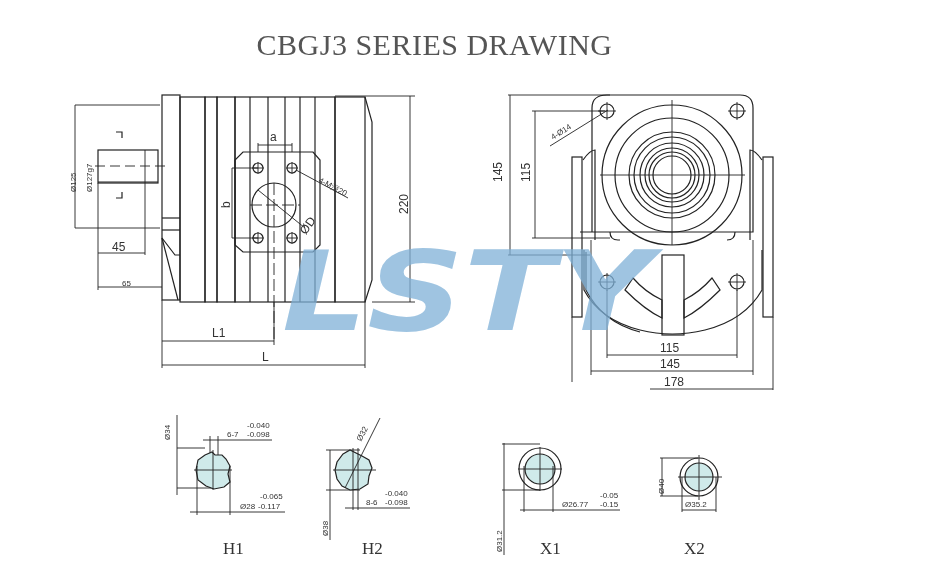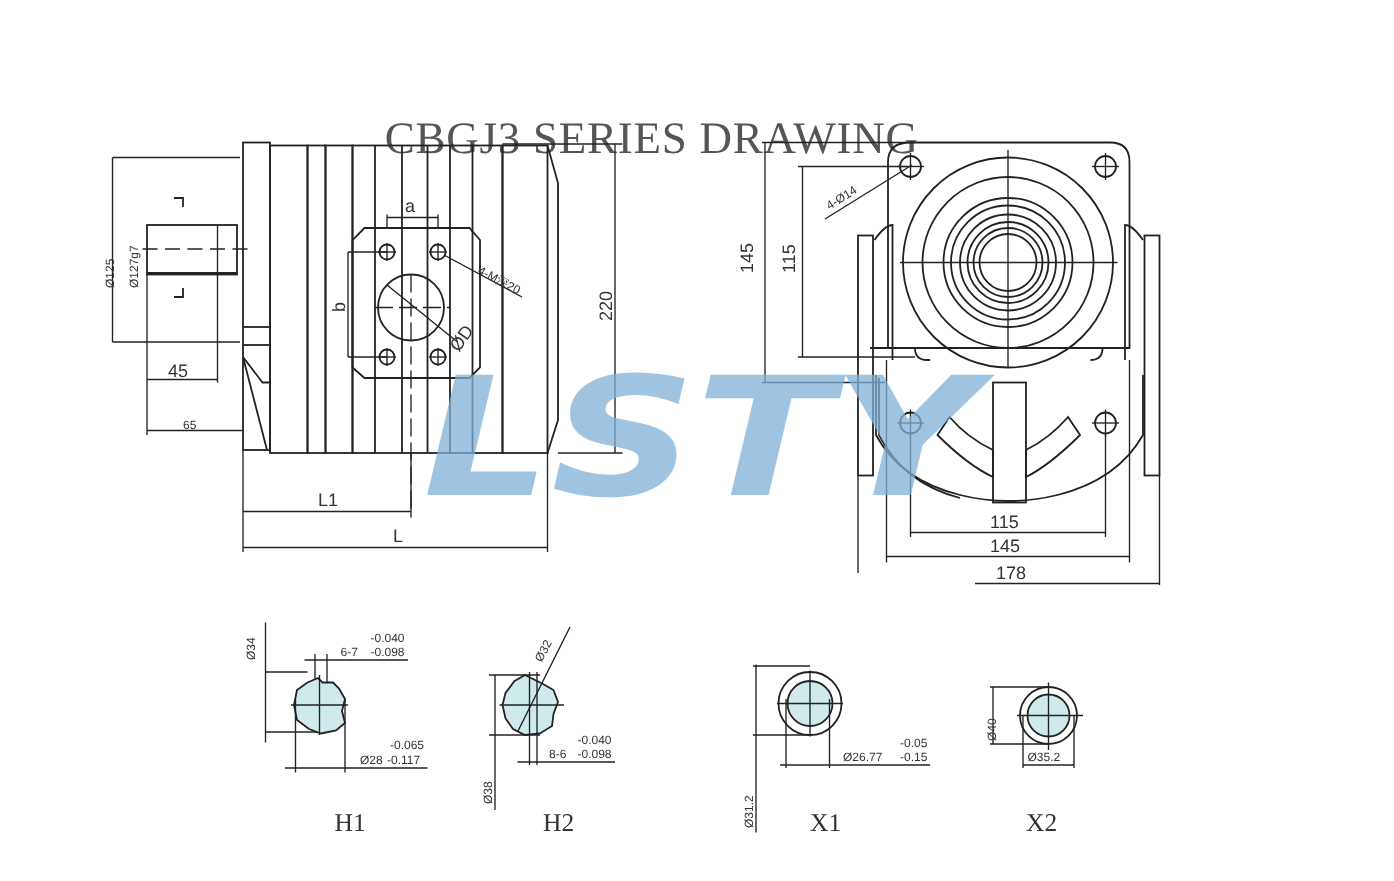--- a/index.html
+++ b/index.html
@@ -1,17 +1,17 @@
 <!DOCTYPE html>
 <html><head>
 <meta charset="utf-8">
 <style>
   html, body { margin:0; padding:0; background:#ffffff; }
   body { width:929px; height:587px; position:relative; overflow:hidden; font-family:"Liberation Serif", serif; }
-  .title { position:absolute; left:0; width:869px; top:28px; text-align:center; font-size:30px; color:#555; letter-spacing:0.5px; font-family:"Liberation Serif", serif;margin-top:48px; }
+  .title { position:absolute; left:0; width:869px; top:28px; text-align:center; font-size:30px; color:#555; letter-spacing:0.5px; font-family:"Liberation Serif", serif; }
   svg { position:absolute; left:0; top:0; }
   .ln { stroke:#222; stroke-width:1.2; fill:none; }
   .thin { stroke:#222; stroke-width:0.9; fill:none; }
   .dim { font-family:"Liberation Sans", sans-serif; font-size:12px; fill:#333; }
   .dims { font-family:"Liberation Sans", sans-serif; font-size:8px; fill:#333; }
   .lbl { font-family:"Liberation Serif", serif; font-size:17px; fill:#333; }
   .wm { fill:#7fb1d8; opacity:0.75; font-family:"DejaVu Sans", sans-serif; font-weight:bold; font-style:italic; }
   .hatch { fill:#cfeaea; stroke:#222; stroke-width:1.2; }
 </style>
 </head>

